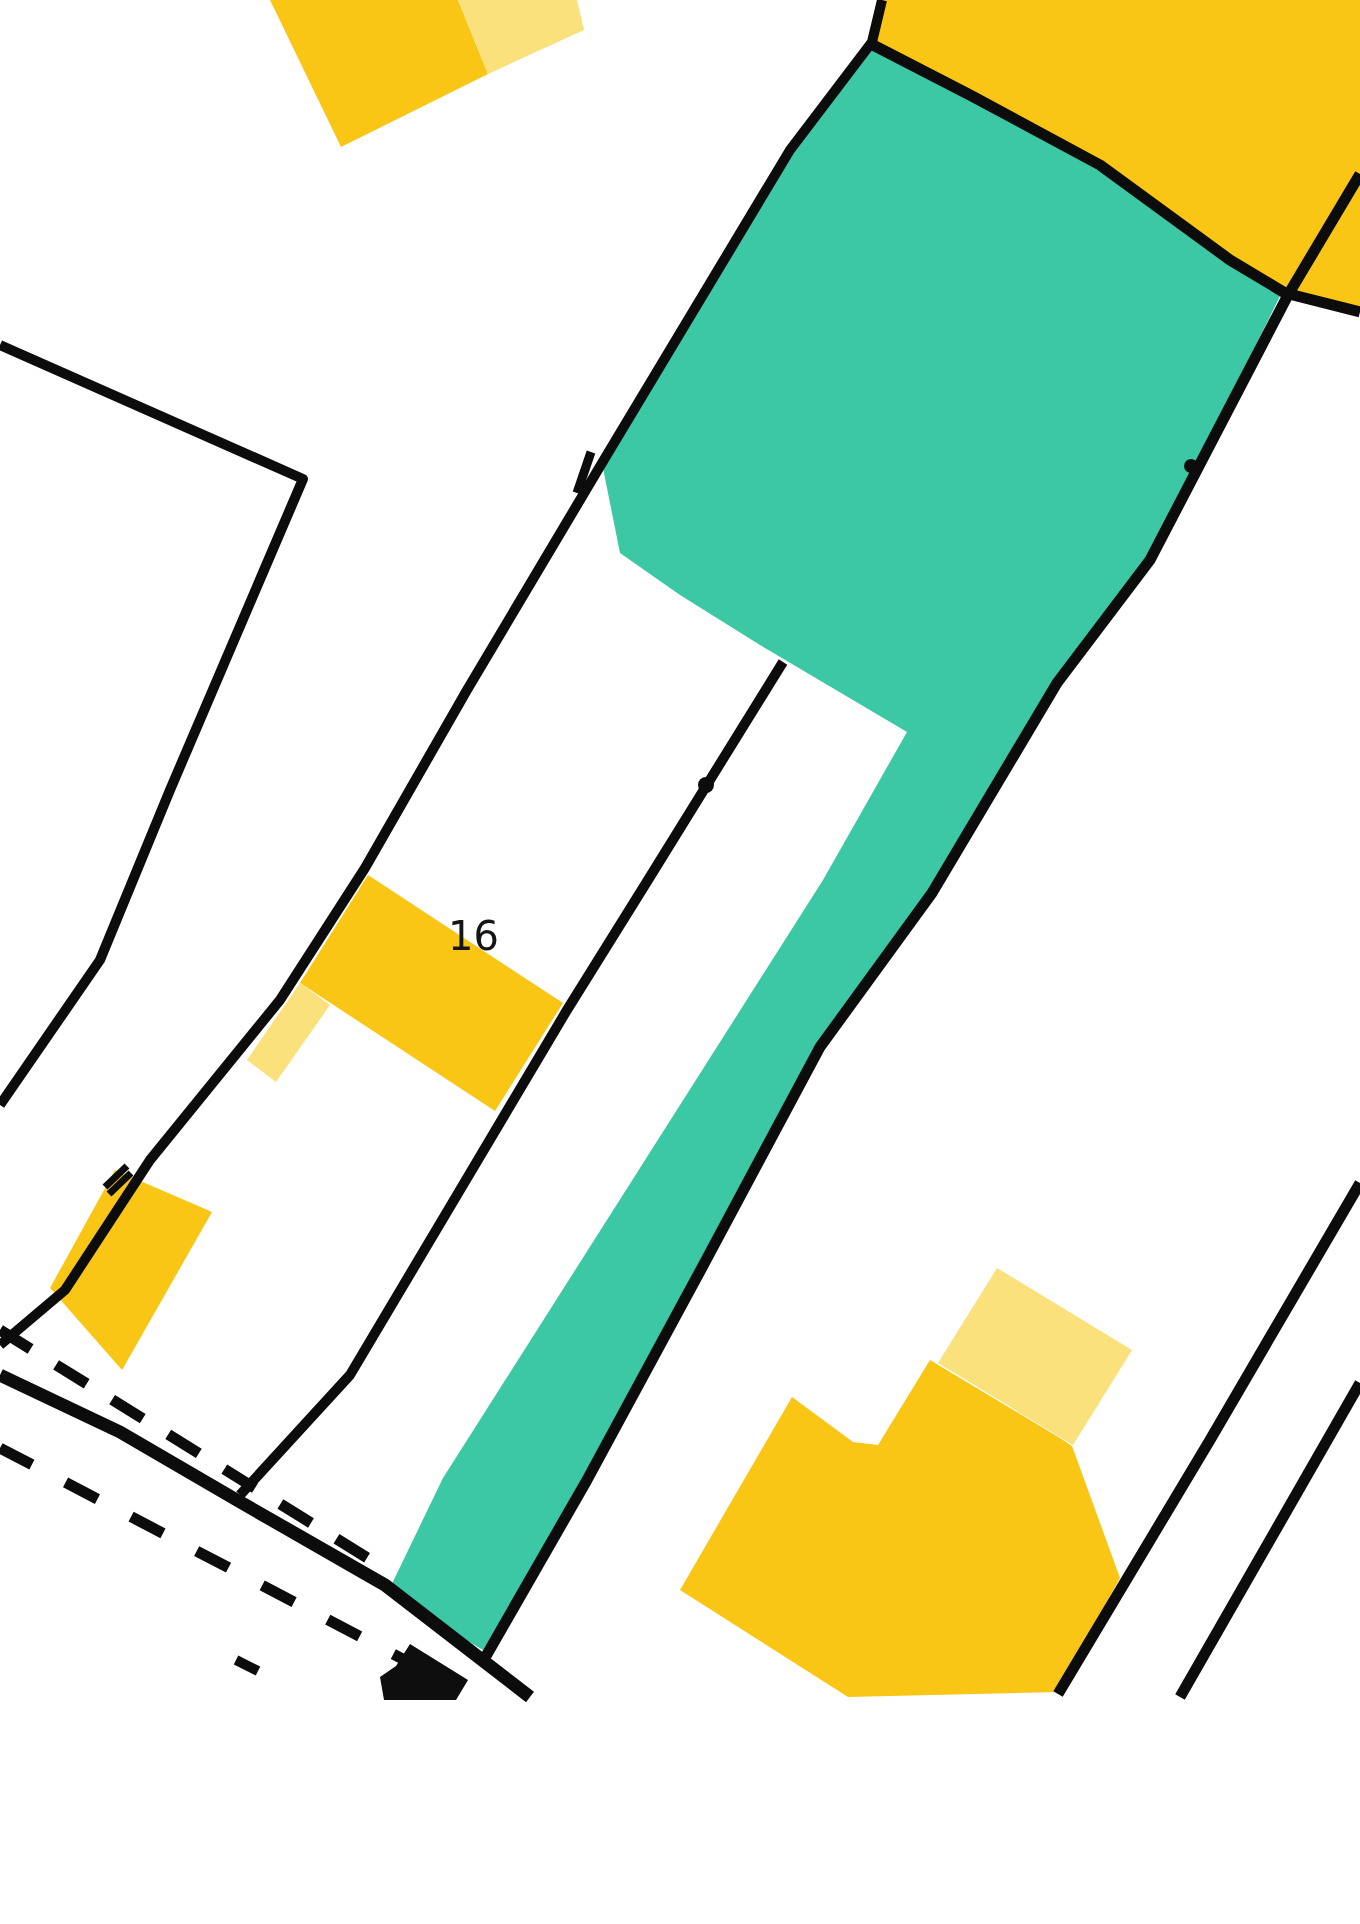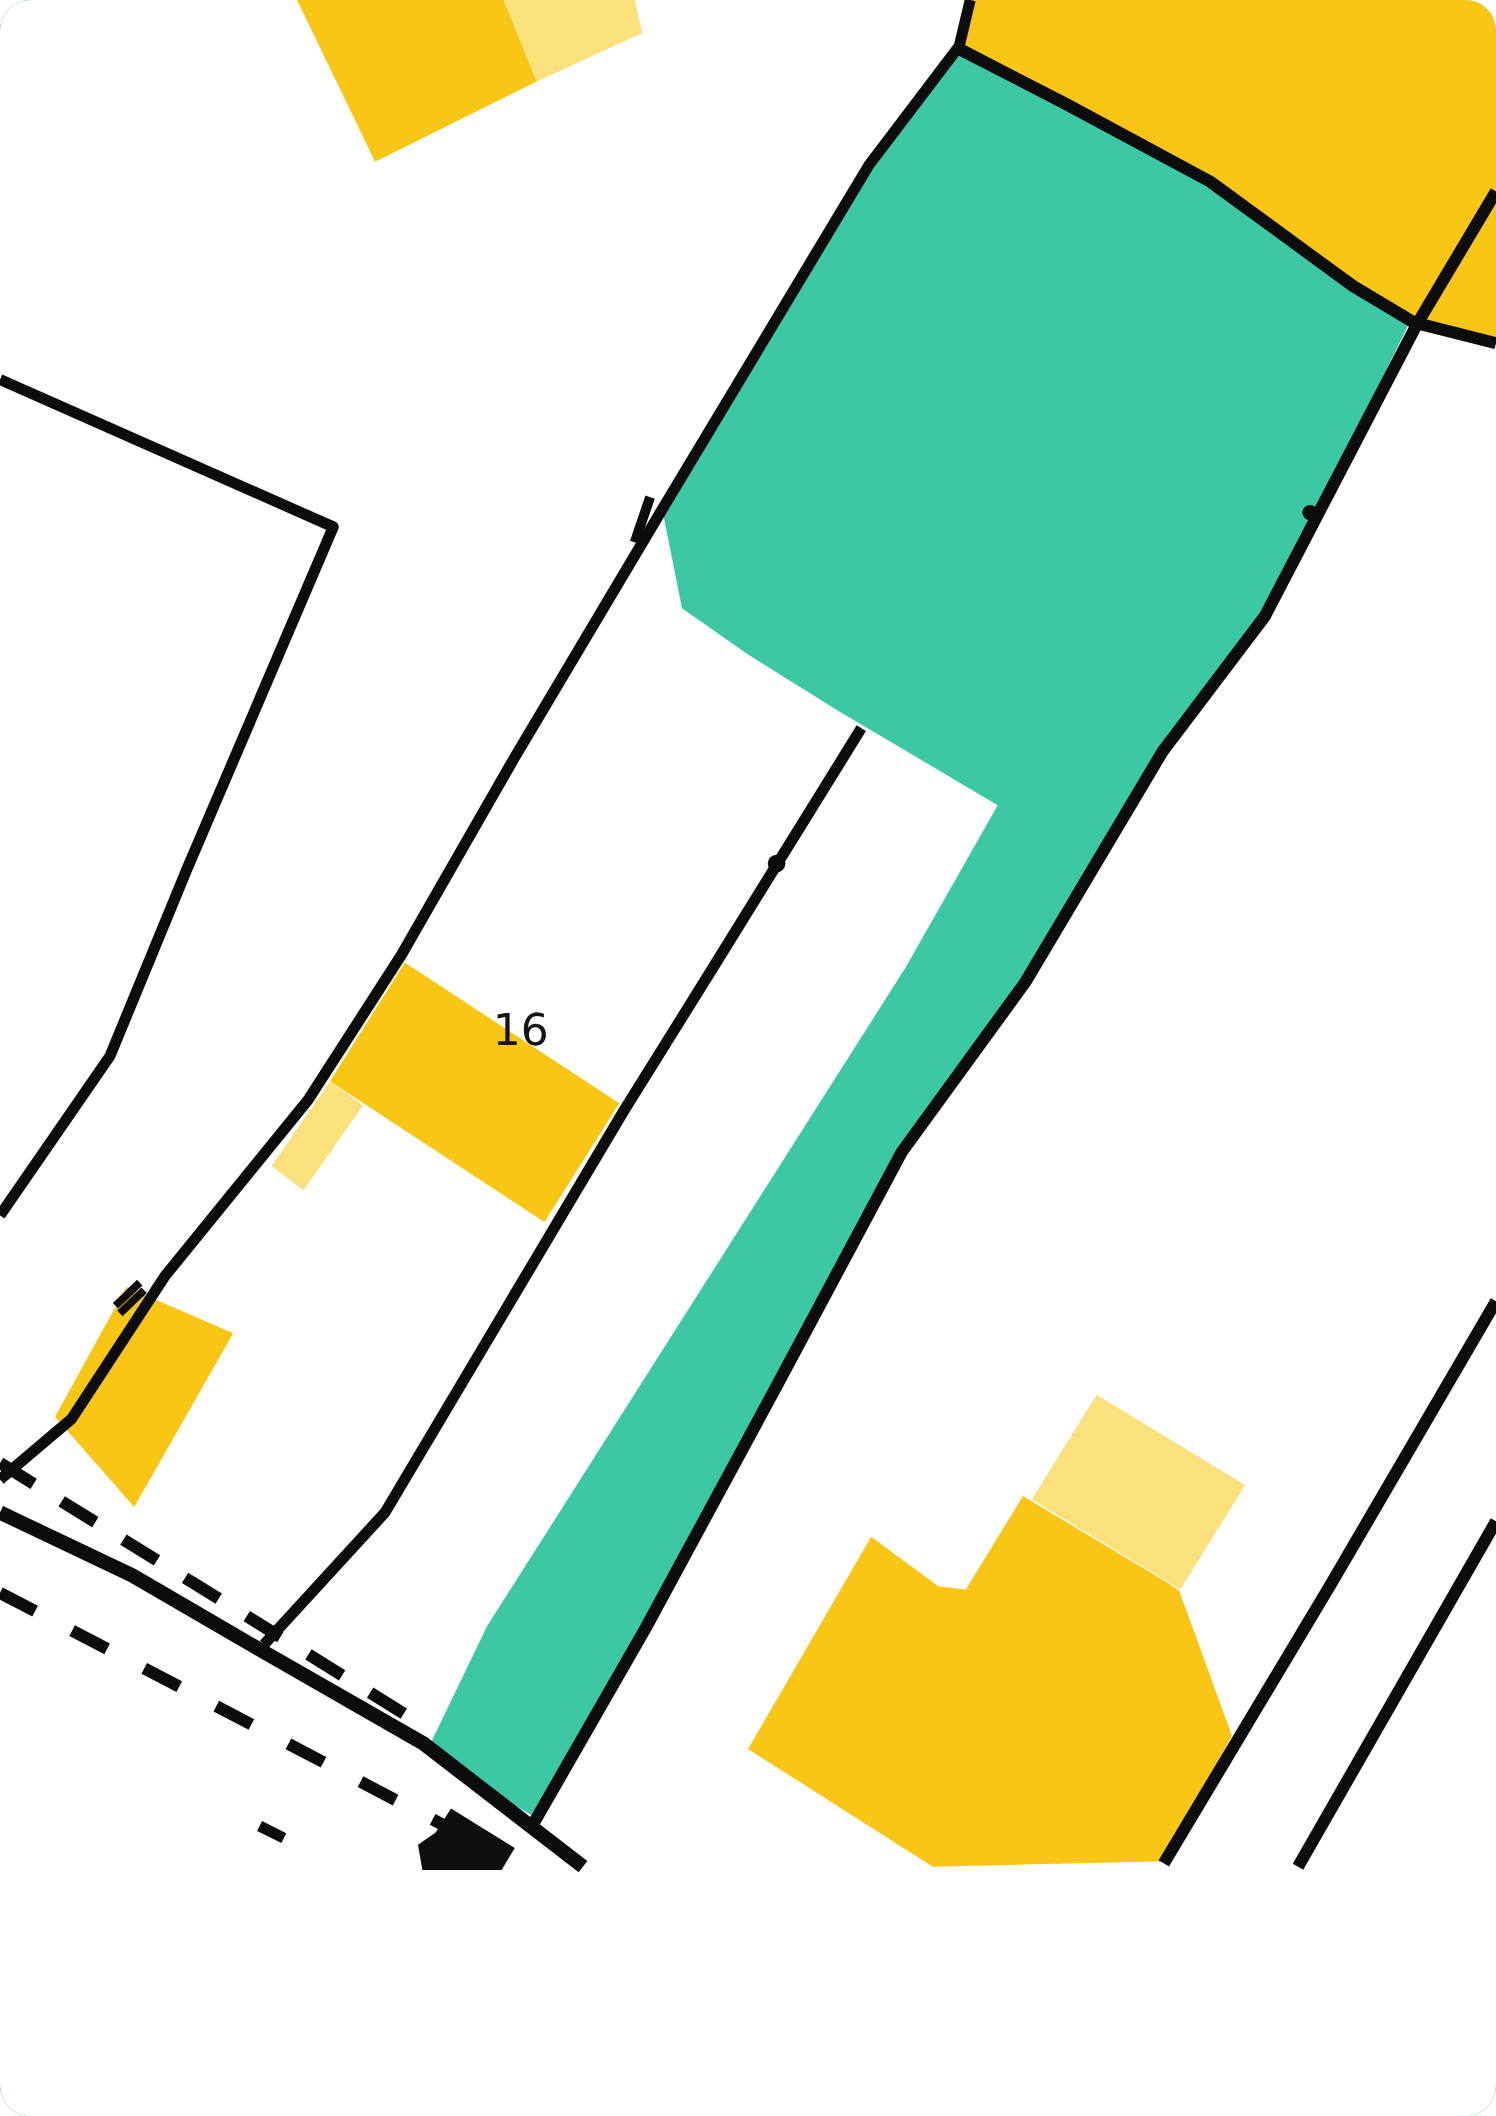--- a/index.html
+++ b/index.html
@@ -7,21 +7,20 @@
     padding: 0;
     background: #ffffff;
     font-family: "DejaVu Sans", "Liberation Sans", sans-serif;
   }
   .map-root {
     position: relative;
     width: 1360px;
     height: 1924px;
     background: #15803d;
     overflow: hidden;
-    border-radius: 28px;
   }
   .map-root svg {
     display: block;
     width: 1360px;
     height: 1924px;
   }
   .parcel-label {
     font-family: "DejaVu Sans", "Liberation Sans", sans-serif;
     fill: #151515;
   }

